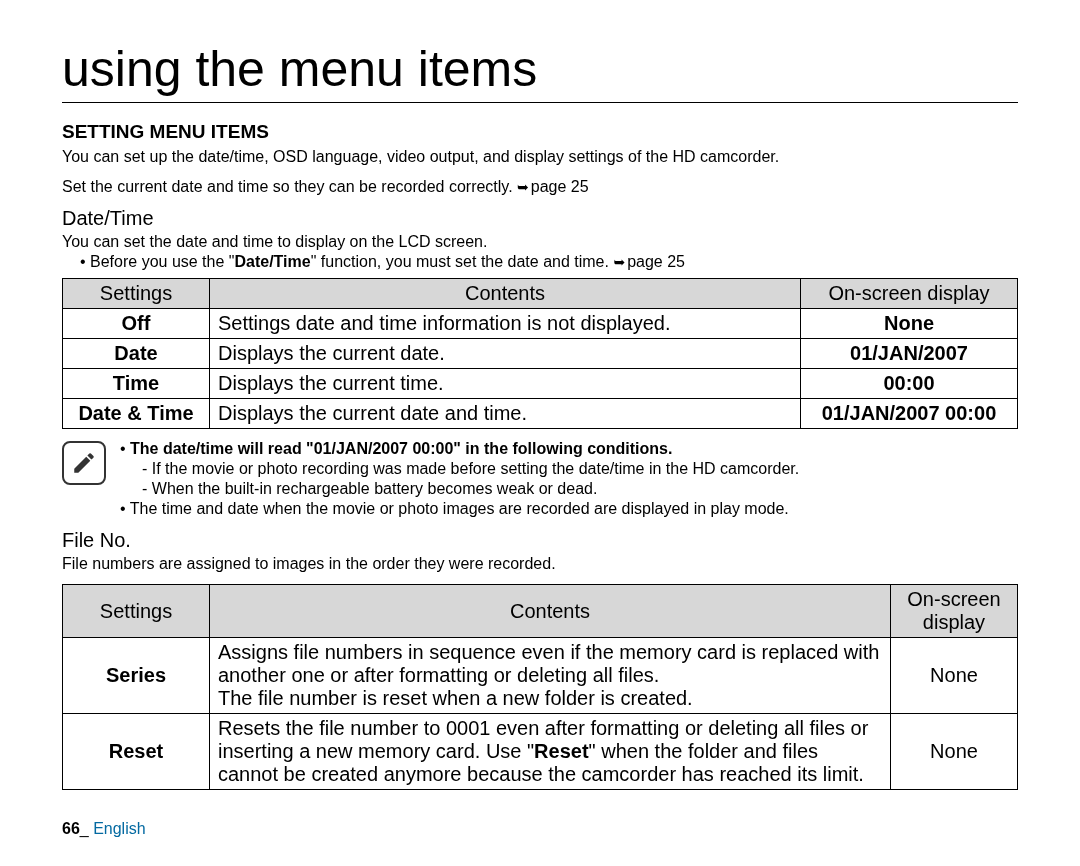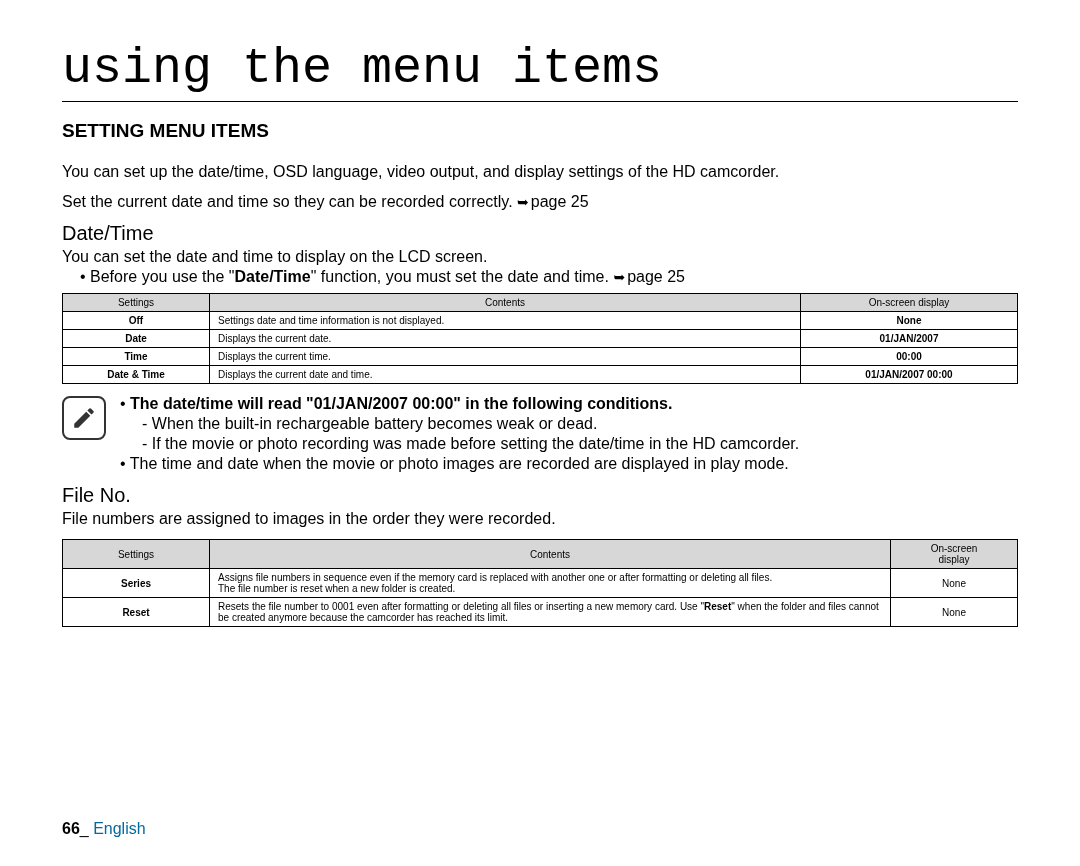--- a/index.html
+++ b/index.html
@@ -17,26 +17,26 @@
   .page {
     padding: 40px 62px 30px 62px;
   }
   .main-title {
     font-size: 50px;
     font-weight: 300;
     letter-spacing: 0px;
     border-bottom: 1px solid #000;
     padding-bottom: 4px;
     margin-bottom: 18px;
-    font-family: Liberation Mono, monospace;
+    font-family: Liberation Sans, sans-serif;
   }
   .section-heading {
     font-size: 19px;
     font-weight: bold;
-    margin-bottom: 20px;
+    margin-bottom: 4px;
   }
   .body-text {
     font-size: 16px;
     line-height: 1.25;
     margin-bottom: 10px;
   }
   .subheading {
     font-size: 20px;
     font-weight: 400;
     margin-top: 8px;
@@ -50,21 +50,21 @@
     padding-left: 12px;
   }
   .bullet-line::before {
     content: "•  ";
   }
   table.settings {
     border-collapse: collapse;
     width: 100%;
     margin-top: 6px;
     margin-bottom: 10px;
-    font-size: 10px;
+    font-size: 20px;
   }
   table.settings th, table.settings td {
     border: 1px solid #000;
     padding: 3px 8px;
     vertical-align: middle;
   }
   table.settings th {
     background: #d7d7d7;
     font-weight: normal;
     text-align: center;
@@ -192,22 +192,22 @@
   <div class="note-block">
     <div class="note-icon">
       <svg viewBox="0 0 24 24">
         <path d="M3 17.25V21h3.75L17.8 9.94l-3.75-3.75L3 17.25zM20.7 7.04a1 1 0 0 0 0-1.41l-2.34-2.34a1 1 0 0 0-1.41 0l-1.83 1.83 3.75 3.75 1.83-1.83z" fill="#333"></path>
       </svg>
     </div>
     <div class="note-content">
       <ul>
         <li><b>The date/time will read "01/JAN/2007 00:00" in the following conditions.</b>
           <ul>
+            <li>If the movie or photo recording was made before setting the date/time in the HD camcorder.</li>
             <li>When the built-in rechargeable battery becomes weak or dead.</li>
-            <li>If the movie or photo recording was made before setting the date/time in the HD camcorder.</li>
           </ul>
         </li>
         <li>The time and date when the movie or photo images are recorded are displayed in play mode.</li>
       </ul>
     </div>
   </div>
 
   <div class="subheading">File No.</div>
   <div class="body-text">File numbers are assigned to images in the order they were recorded.</div>
 

